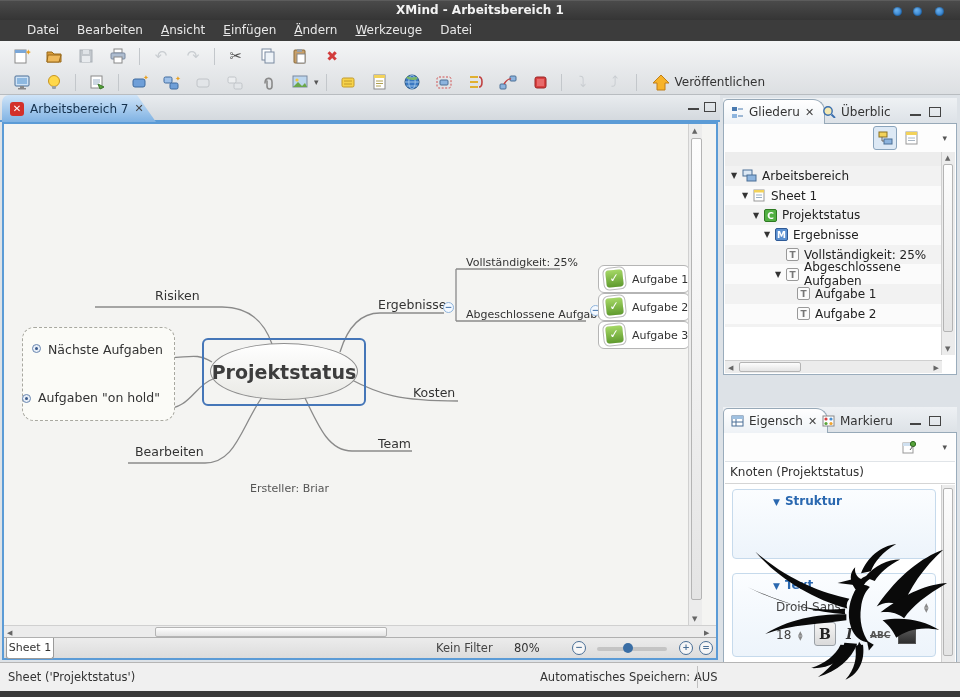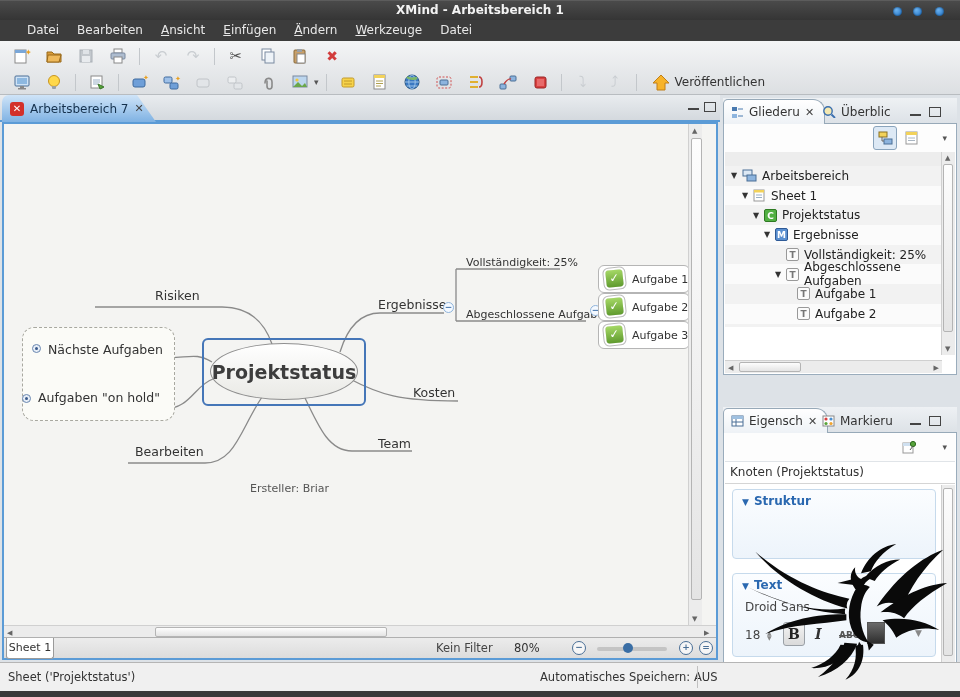--- a/index.html
+++ b/index.html
@@ -67,21 +67,21 @@
   .vtab.active{background:linear-gradient(#ffffff,#eef2f6);border:1px solid #97a9b8;border-bottom:none;border-radius:5px 12px 0 0;box-sizing:border-box;}
   .panel-body{position:absolute;left:0;top:26px;right:0;bottom:0;background:#fff;border:1px solid #9aacbc;border-top:none;box-sizing:border-box;}
   .panel-toolbar{position:absolute;left:1px;right:1px;top:0;height:28px;background:#fdfdfd;border-bottom:1px solid #e0e4e8;}
   .ptb-btn{position:absolute;width:24px;height:24px;top:2px;display:flex;align-items:center;justify-content:center;border-radius:3px;}
   .ptb-btn.pressed{border:1px solid #8aa4bc;background:#dde9f5;box-sizing:border-box;}
   .chev{color:#555;font-size:9px;}
   .trow{display:flex;align-items:center;height:19.7px;font-size:12px;color:#222;box-sizing:border-box;}
   .caret{width:11px;font-size:8px;color:#333;flex:0 0 auto;}
   .badge{width:13px;height:13px;border-radius:2px;font:bold 9px/13px "DejaVu Sans";text-align:center;color:#fff;margin-right:5px;flex:0 0 auto;box-sizing:border-box;}
   .badge.t{background:#fbfbfb;border:1px solid #999;color:#777;font-weight:bold;}
-  .prop-section{position:absolute;left:8px;width:204px;border:1px solid #c6daec;border-radius:4px;background:linear-gradient(#fbfdff,#edf4fb);box-sizing:border-box;}
+  .prop-section{position:absolute;left:8px;width:204px;border:1px solid #c6daec;border-radius:4px;background:linear-gradient(#fbfdff,#edf4fb);box-sizing:border-box;padding-left:31px;}
   .sec-head{color:#2a68b0;font-weight:bold;font-size:12px;padding:4px 0 0 9px;}
   .tri{font-size:9px;margin-right:5px;}
   .spin{display:inline-flex;flex-direction:column;font-size:6px;line-height:5px;color:#888;}
   .fmt-btn{position:absolute;width:22px;height:24px;border:1px solid #9aa0a6;border-radius:3px;background:linear-gradient(#f4f4f4,#dadada);
         text-align:center;box-sizing:border-box;}
   
   #statusbar{left:0;top:662px;width:960px;height:29px;background:#f0f0f0;border-top:1px solid #b5b5b5;box-sizing:border-box;font-size:11.5px;color:#333;}
   #bottomstrip{left:0;top:691px;width:960px;height:6px;background:#3a3a3a;}
   #phoenix{left:728px;top:530px;width:225px;height:152px;z-index:60;pointer-events:none;}
 </style>

